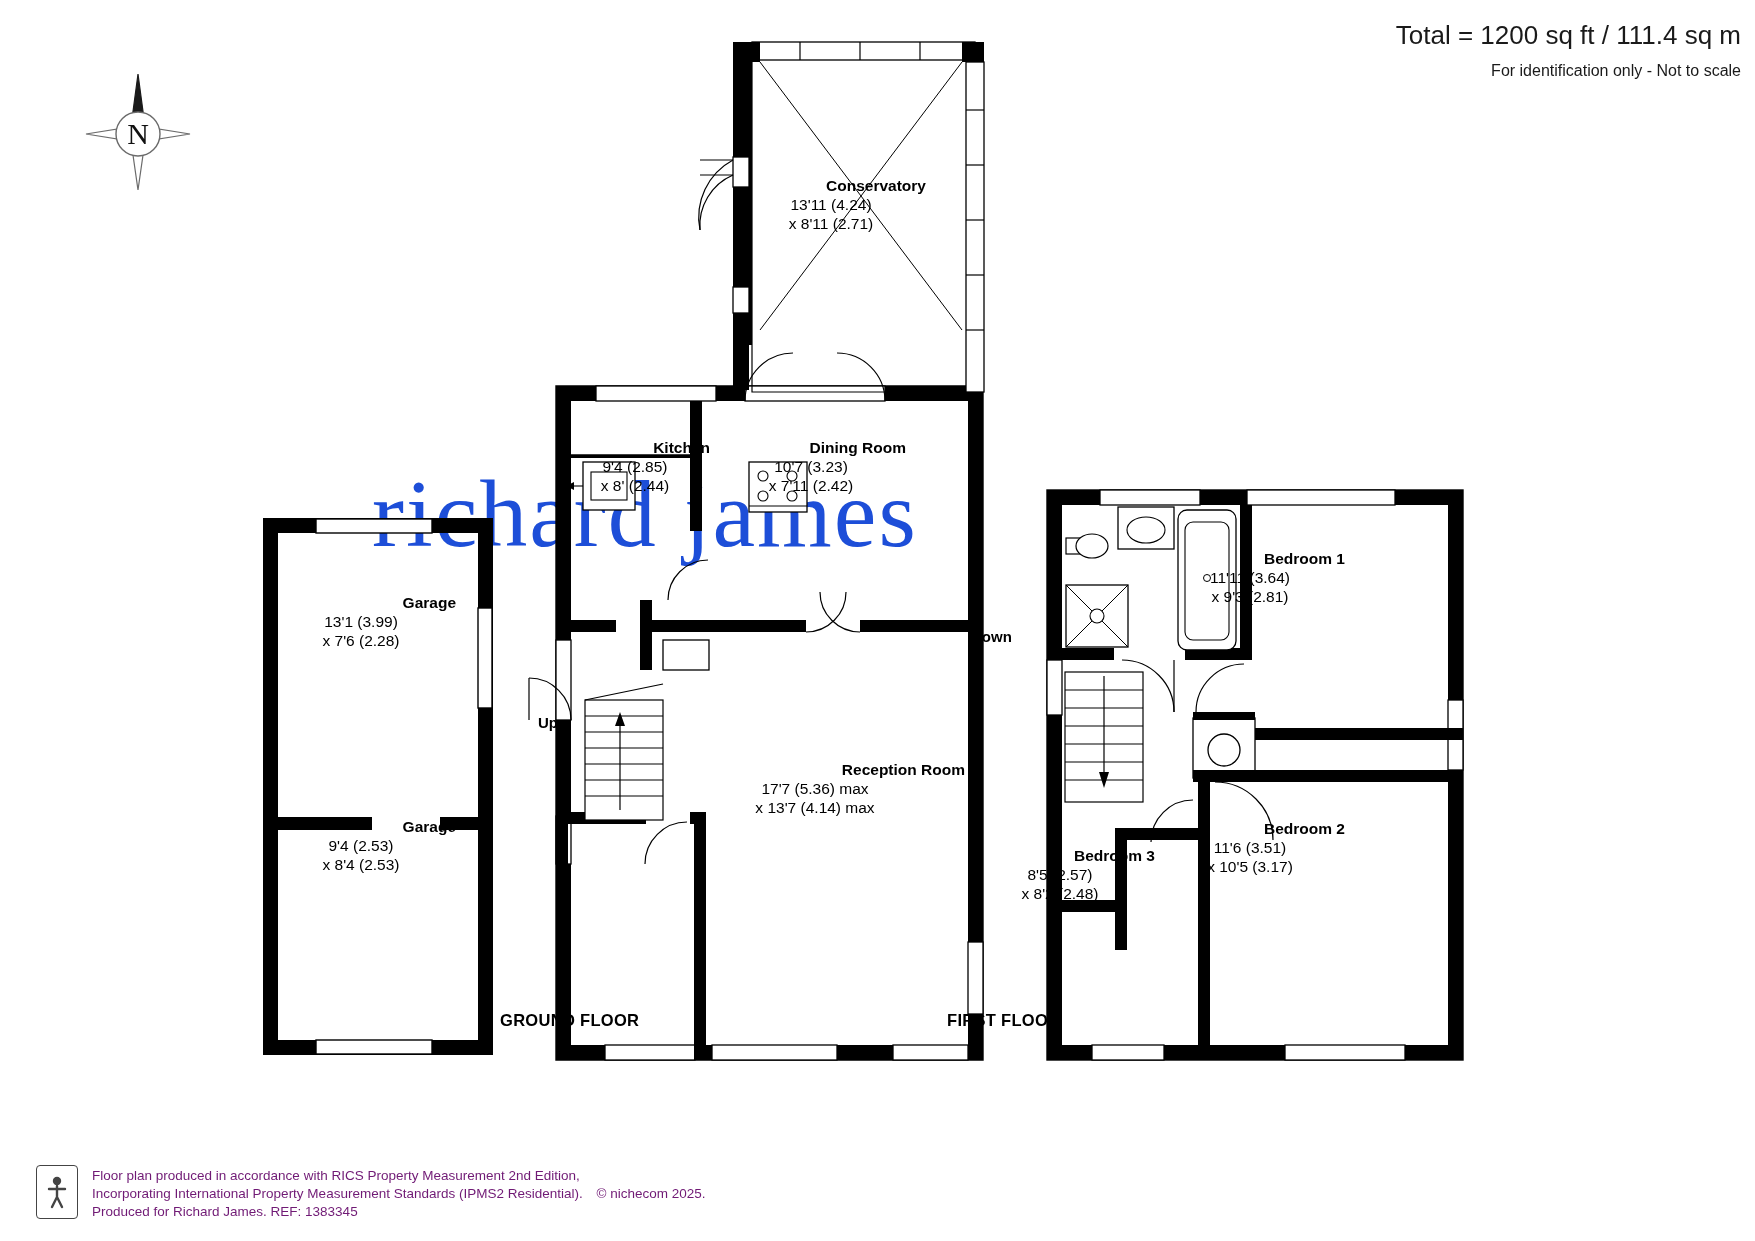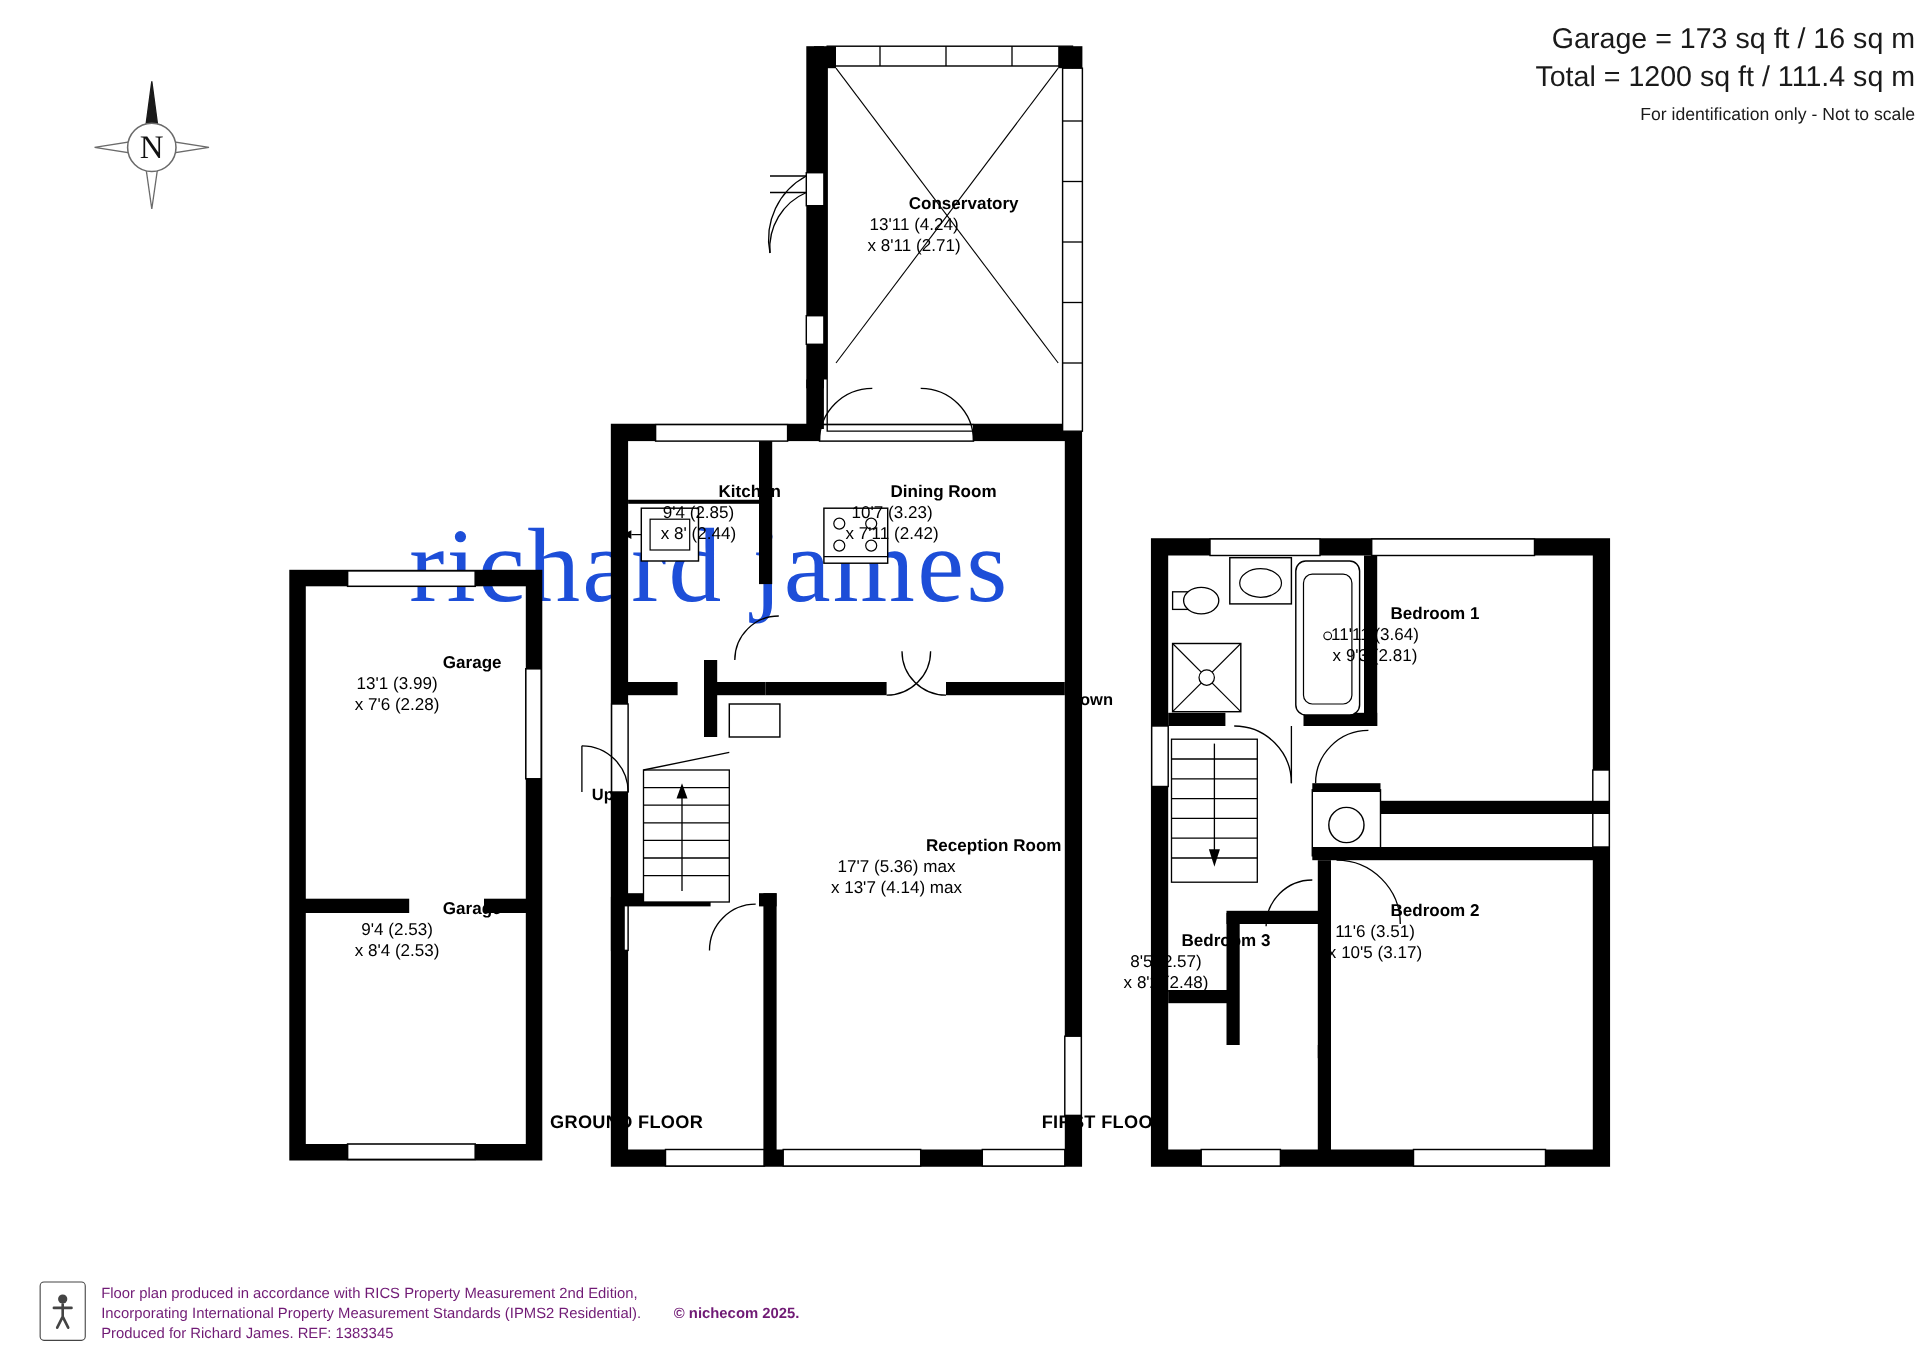--- a/index.html
+++ b/index.html
@@ -78,21 +78,20 @@
   #footer .ftext{
     font-size:13.5px;line-height:18px;color:#701a75;
     padding-top:2px;
   }
   .copy{font-size:13.5px;}
 </style>
 </head>
 <body>
 
 <div class="abs" id="area-summary">
-  <div>Garage = 173 sq ft / 16 sq m</div>
   <div>Total = 1200 sq ft / 111.4 sq m</div>
   <div class="note">For identification only - Not to scale</div>
 </div>
 
 <div class="abs" id="compass">
   <svg width="120" height="120" viewBox="0 0 120 120">
 
     <polygon points="8,62 46,56 46,68" fill="#ffffff" stroke="#6b6b6b" stroke-width="1.2"></polygon>
 
     <polygon points="112,62 74,56 74,68" fill="#ffffff" stroke="#6b6b6b" stroke-width="1.2"></polygon>
@@ -399,17 +398,17 @@
   <div class="ricon">
     <svg width="22" height="34" viewBox="0 0 22 34">
       <circle cx="11" cy="6" r="4.2" fill="#444"></circle>
       <path d="M11 11 L11 22 M11 22 L6 32 M11 22 L16 32 M3 14 L19 14" stroke="#444" stroke-width="2.4" fill="none" stroke-linecap="round"></path>
     </svg>
   </div>
   <div class="ftext">
     <div>Floor plan produced in accordance with RICS Property Measurement 2nd Edition,</div>
     <div>
       <span>Incorporating International Property Measurement Standards (IPMS2 Residential).</span>
-      <span class="copy" style="margin-left:26px;font-weight:bold;">© nichecom 2025.</span>
+      <span class="copy" style="margin-left:10px;">© nichecom 2025.</span>
     </div>
     <div>Produced for Richard James.   REF:  1383345</div>
   </div>
 </div>
 
 </body></html>

